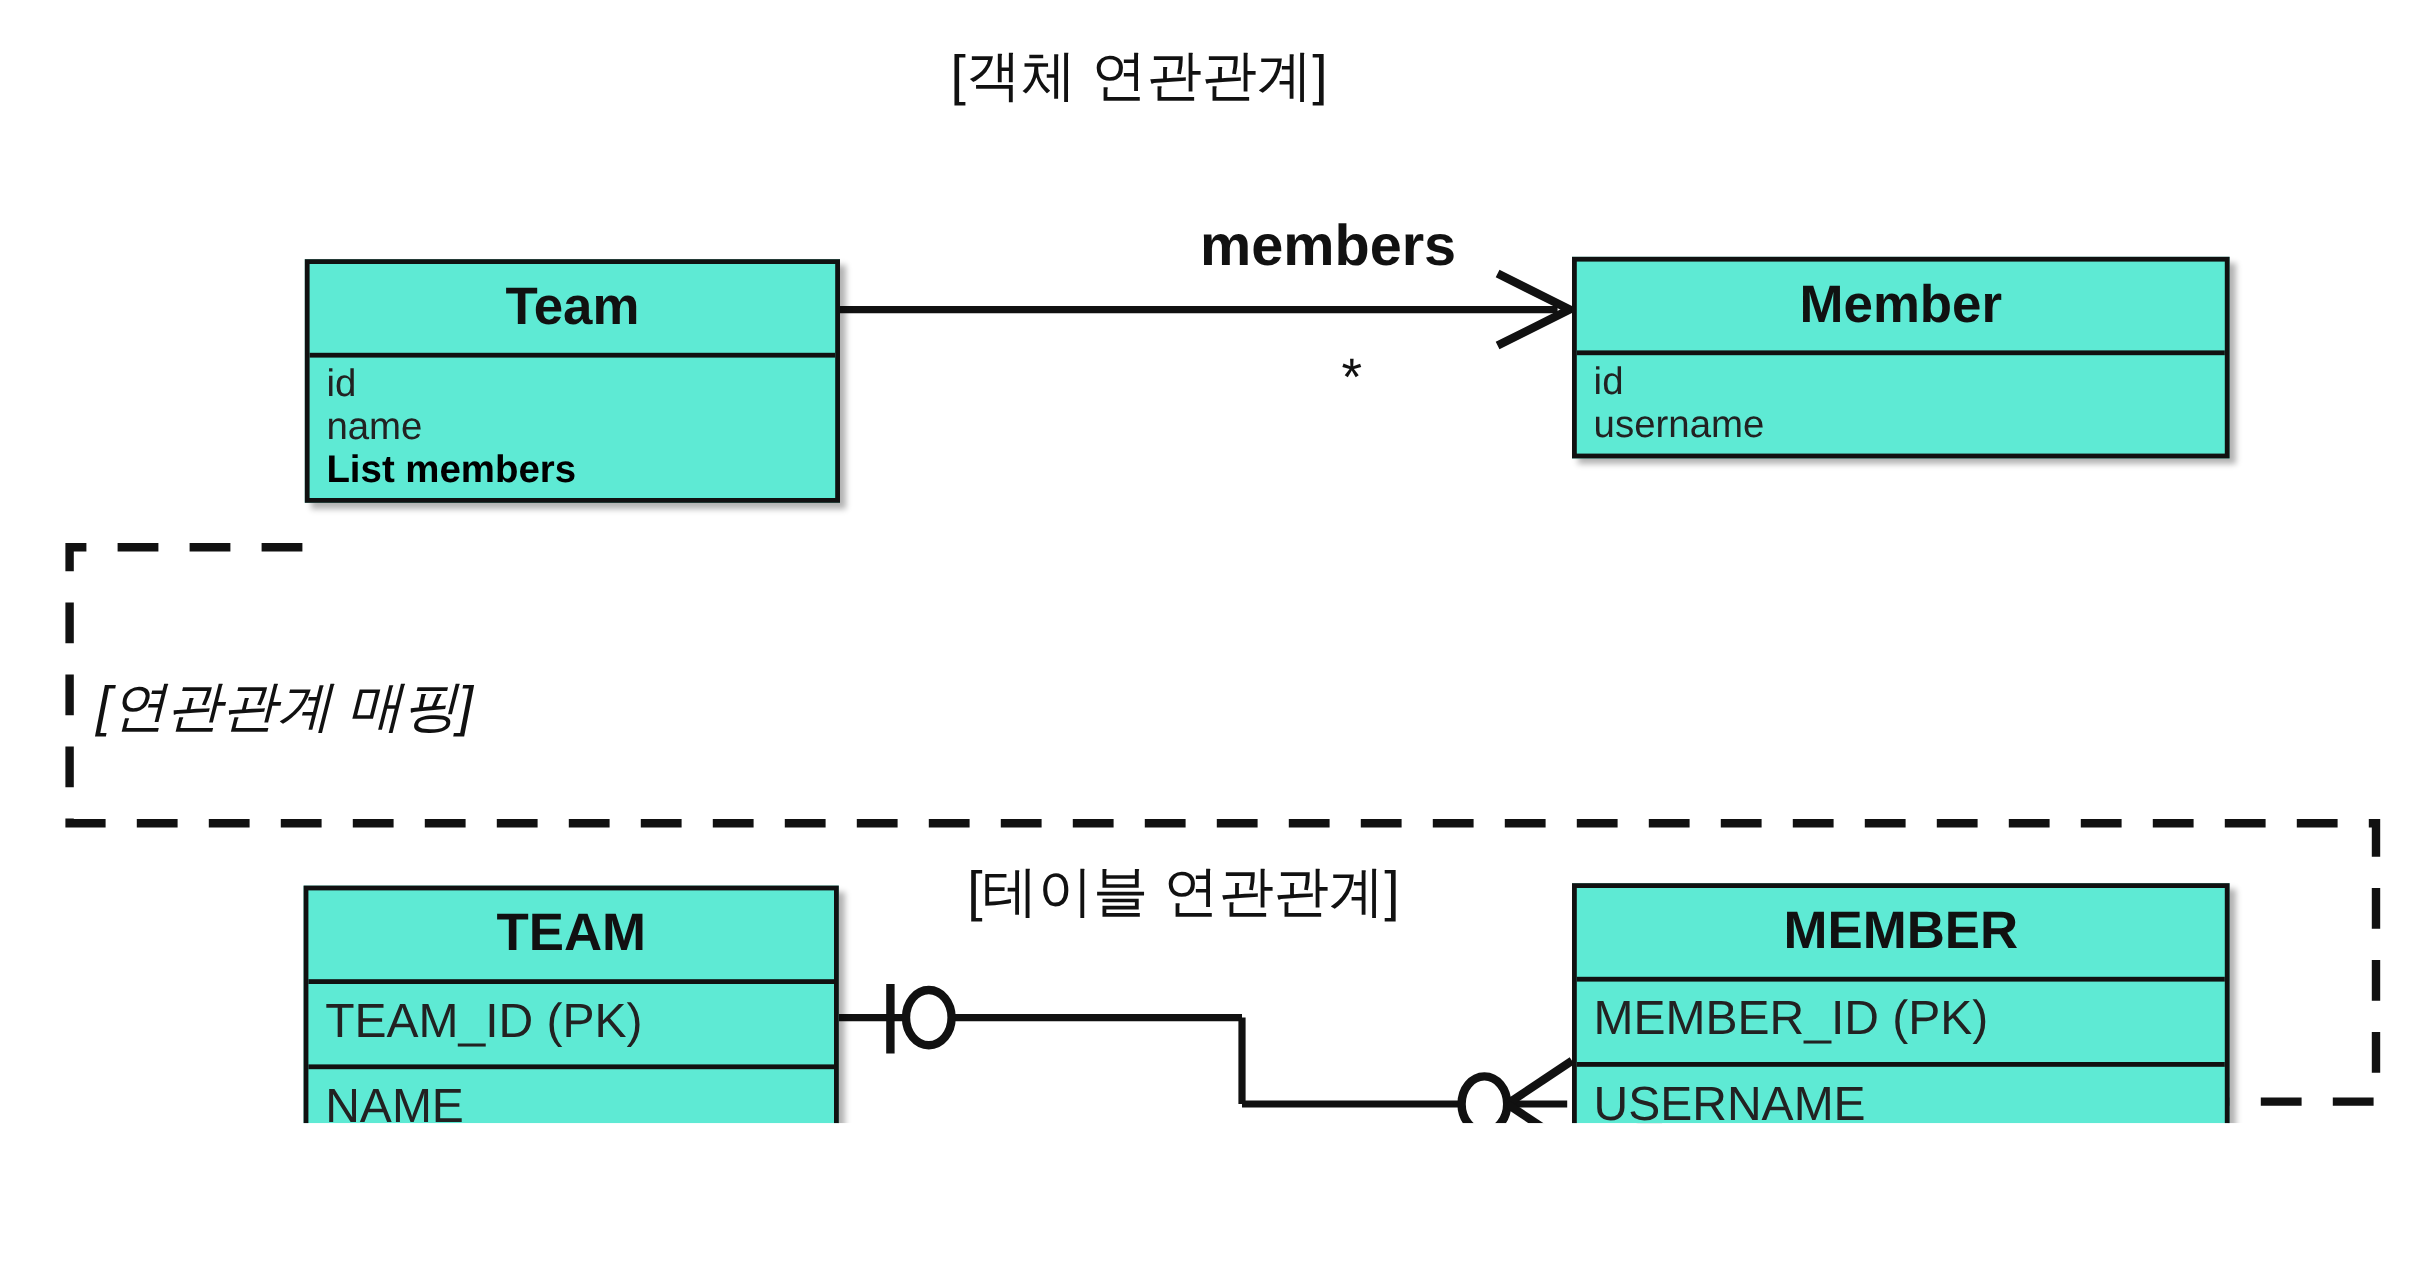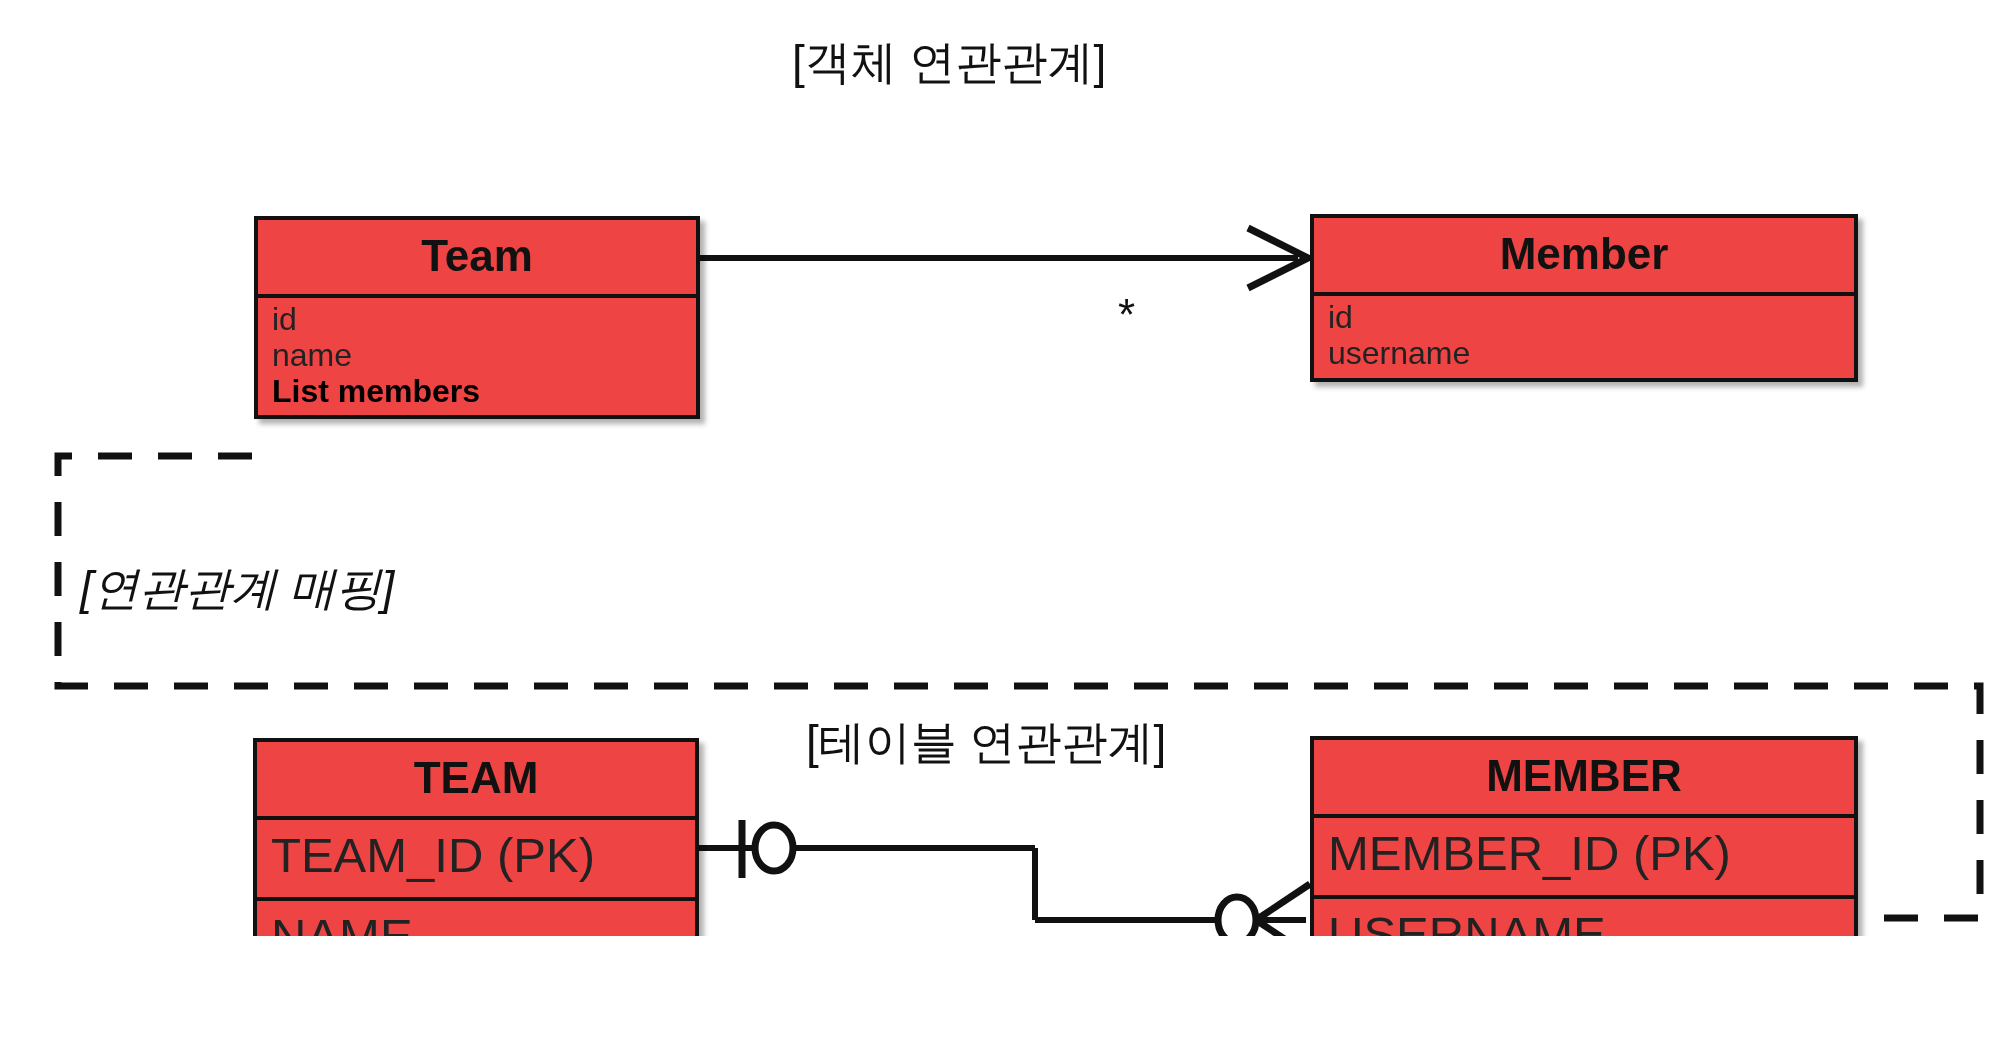--- a/index.html
+++ b/index.html
@@ -25,21 +25,21 @@
     white-space: nowrap;
     letter-spacing: 0px;
   }
   #caption-object   { left: 792px;  top: 32px; }
   #caption-mapping  { left: 80px;   top: 558px; font-style: italic; }
   #caption-table    { left: 806px;  top: 712px; }
 
   
   .box {
     position: absolute;
-    background: #ef4444;
+    background: #5eead4;
     border: 4px solid #111111;
     box-sizing: border-box;
     box-shadow: 5px 5px 5px rgba(0,0,0,0.30);
   }
   .box-title {
     text-align: center;
     color: #111111;
     font-weight: 700;
     font-size: 44px;
     line-height: 1;
@@ -61,21 +61,21 @@
     line-height: 1.12;
     padding: 0 10px 0 14px;
     white-space: nowrap;
   }
   .attr.bold {
     font-weight: 700;
     color: #000000;
   }
   .row {
     color: #222222;
-    font-size: 49px;
+    font-size: 40px;
     line-height: 1.1;
     padding: 5px 10px 8px 14px;
     white-space: nowrap;
   }
   .row.bold { font-weight: 700; color: #000000; }
 
   
   #box-team   { left: 254px;  top: 216px; width: 446px;  }
   #box-member { left: 1310px; top: 214px; width: 548px;  }
   #box-team-table   { left: 253px;  top: 738px; width: 446px; }
@@ -138,20 +138,21 @@
 
       <line x1="742" y1="820" x2="742" y2="878" stroke="#111111" stroke-width="7"></line>
       <ellipse cx="774" cy="848" rx="19" ry="23" fill="#ffffff" stroke="#111111" stroke-width="7"></ellipse>
 
       <ellipse cx="1237" cy="920" rx="19" ry="23" fill="#ffffff" stroke="#111111" stroke-width="7"></ellipse>
       <line x1="1256" y1="920" x2="1310" y2="884" stroke="#111111" stroke-width="7"></line>
       <line x1="1256" y1="920" x2="1310" y2="956" stroke="#111111" stroke-width="7"></line>
     </g>
   </svg>
 
+  <div class="edge-label" id="label-members">members</div>
 
   <div class="edge-label" id="label-multiplicity">*</div>
 
   <div class="box" id="box-team">
     <div class="box-title">Team</div>
     <div class="divider"></div>
     <div class="compartment">
       <div class="attr">id</div>
       <div class="attr">name</div>
       <div class="attr bold">List members</div>

